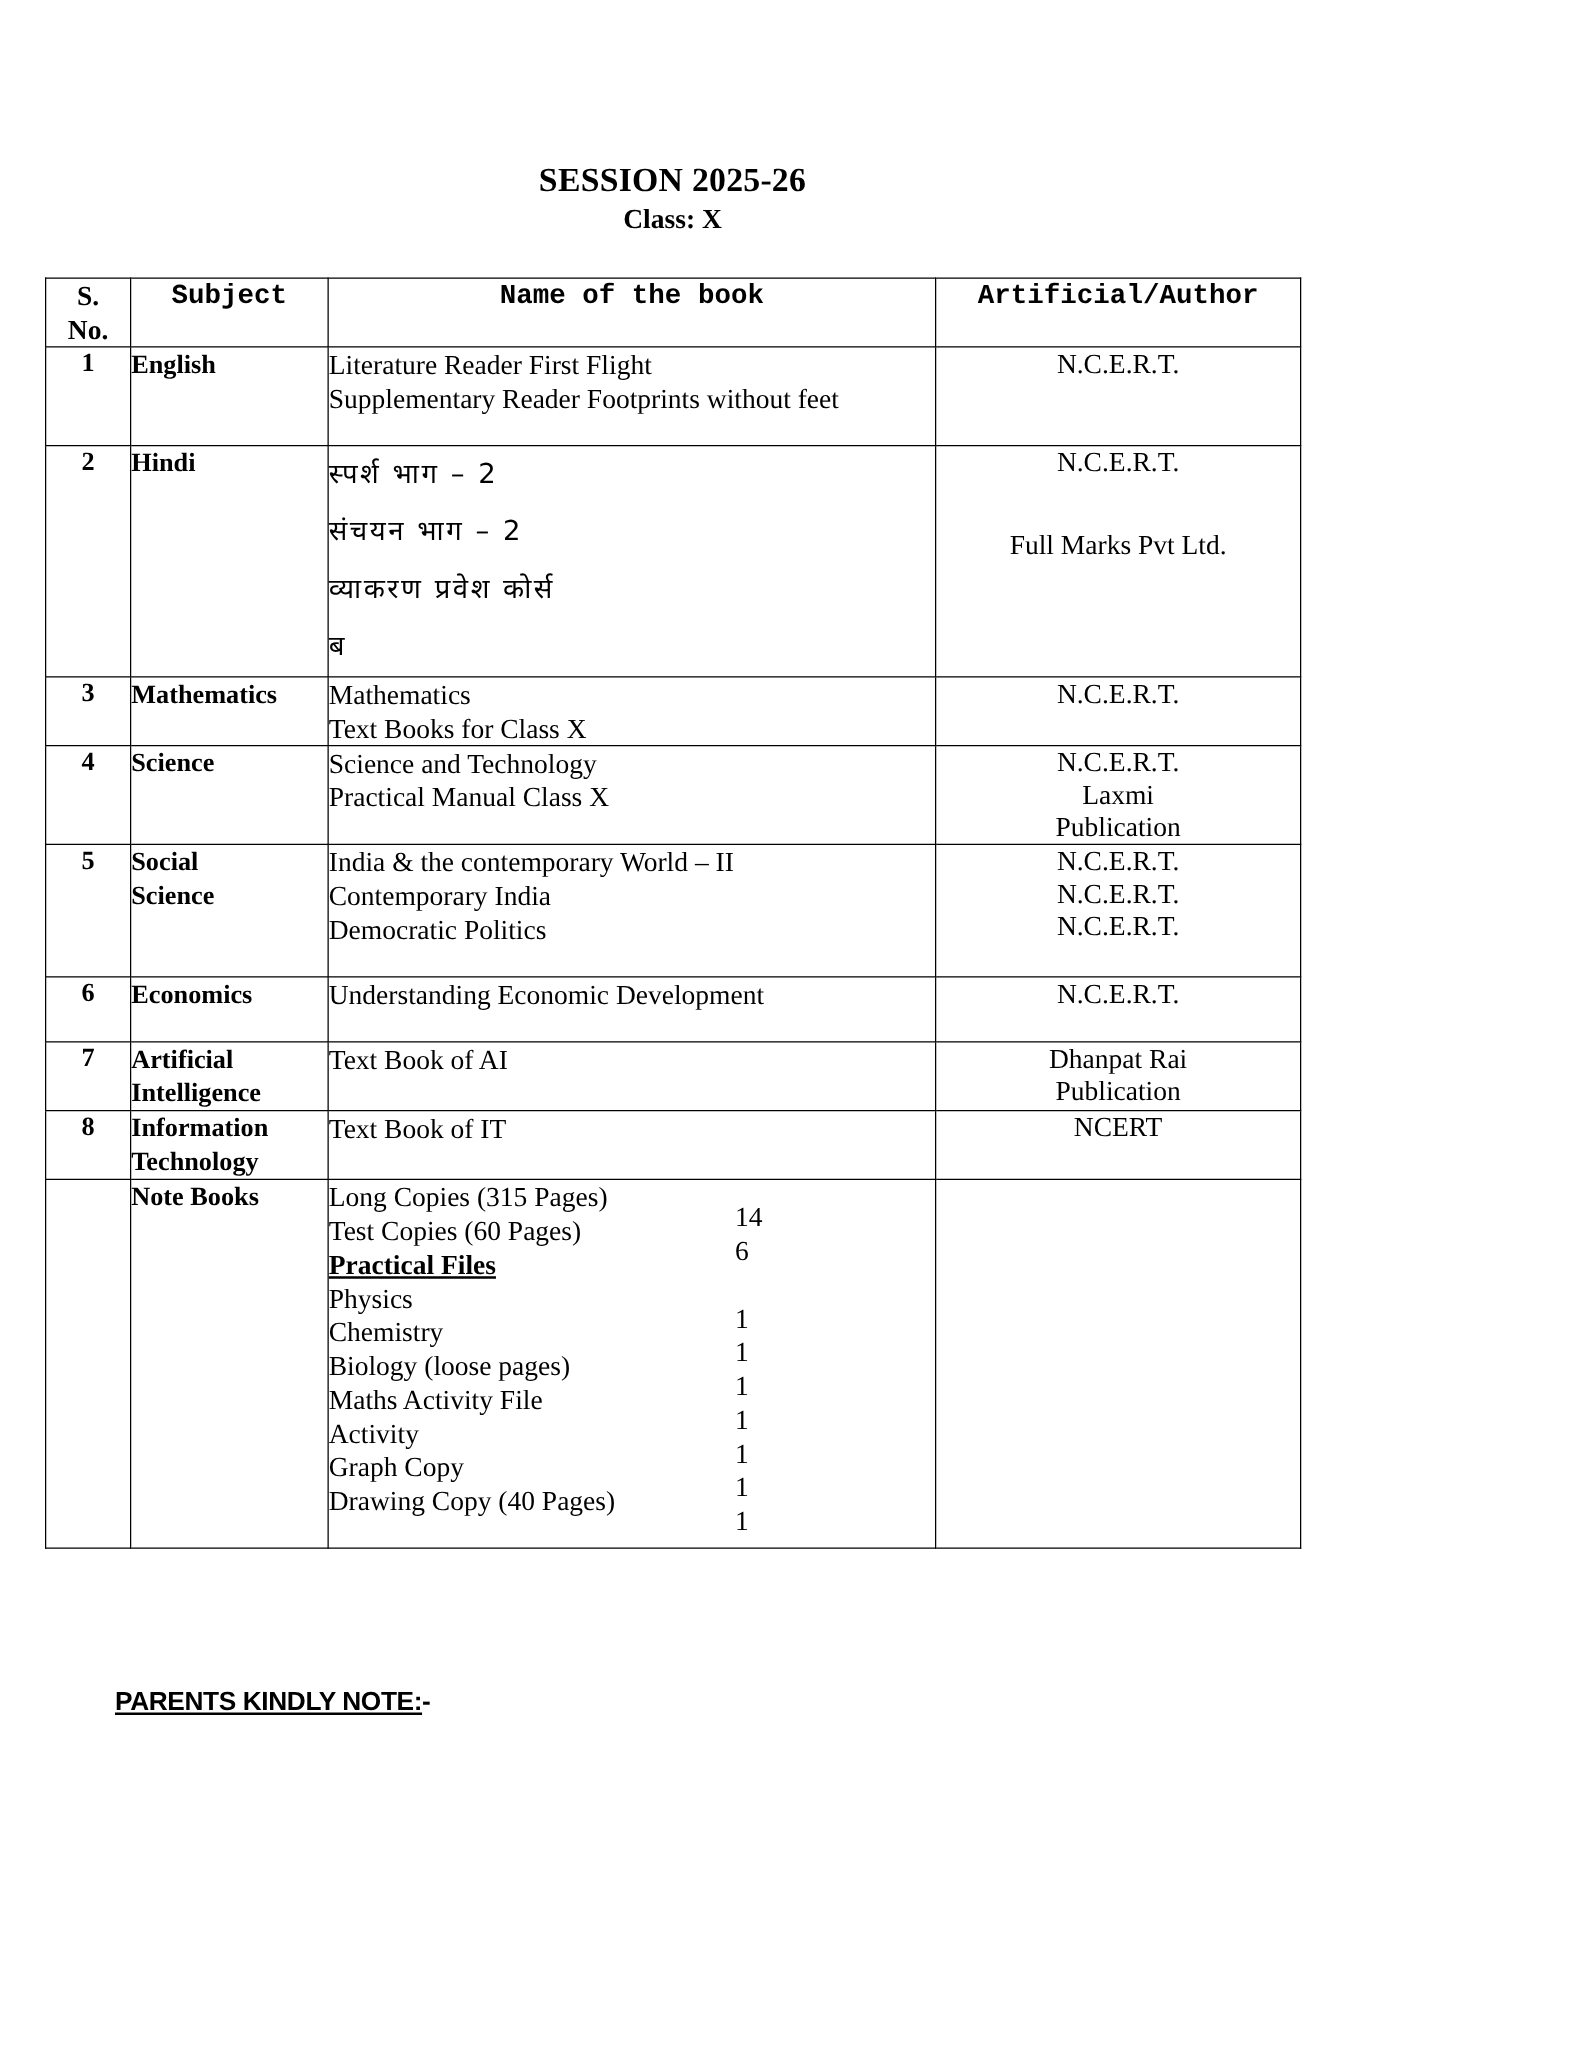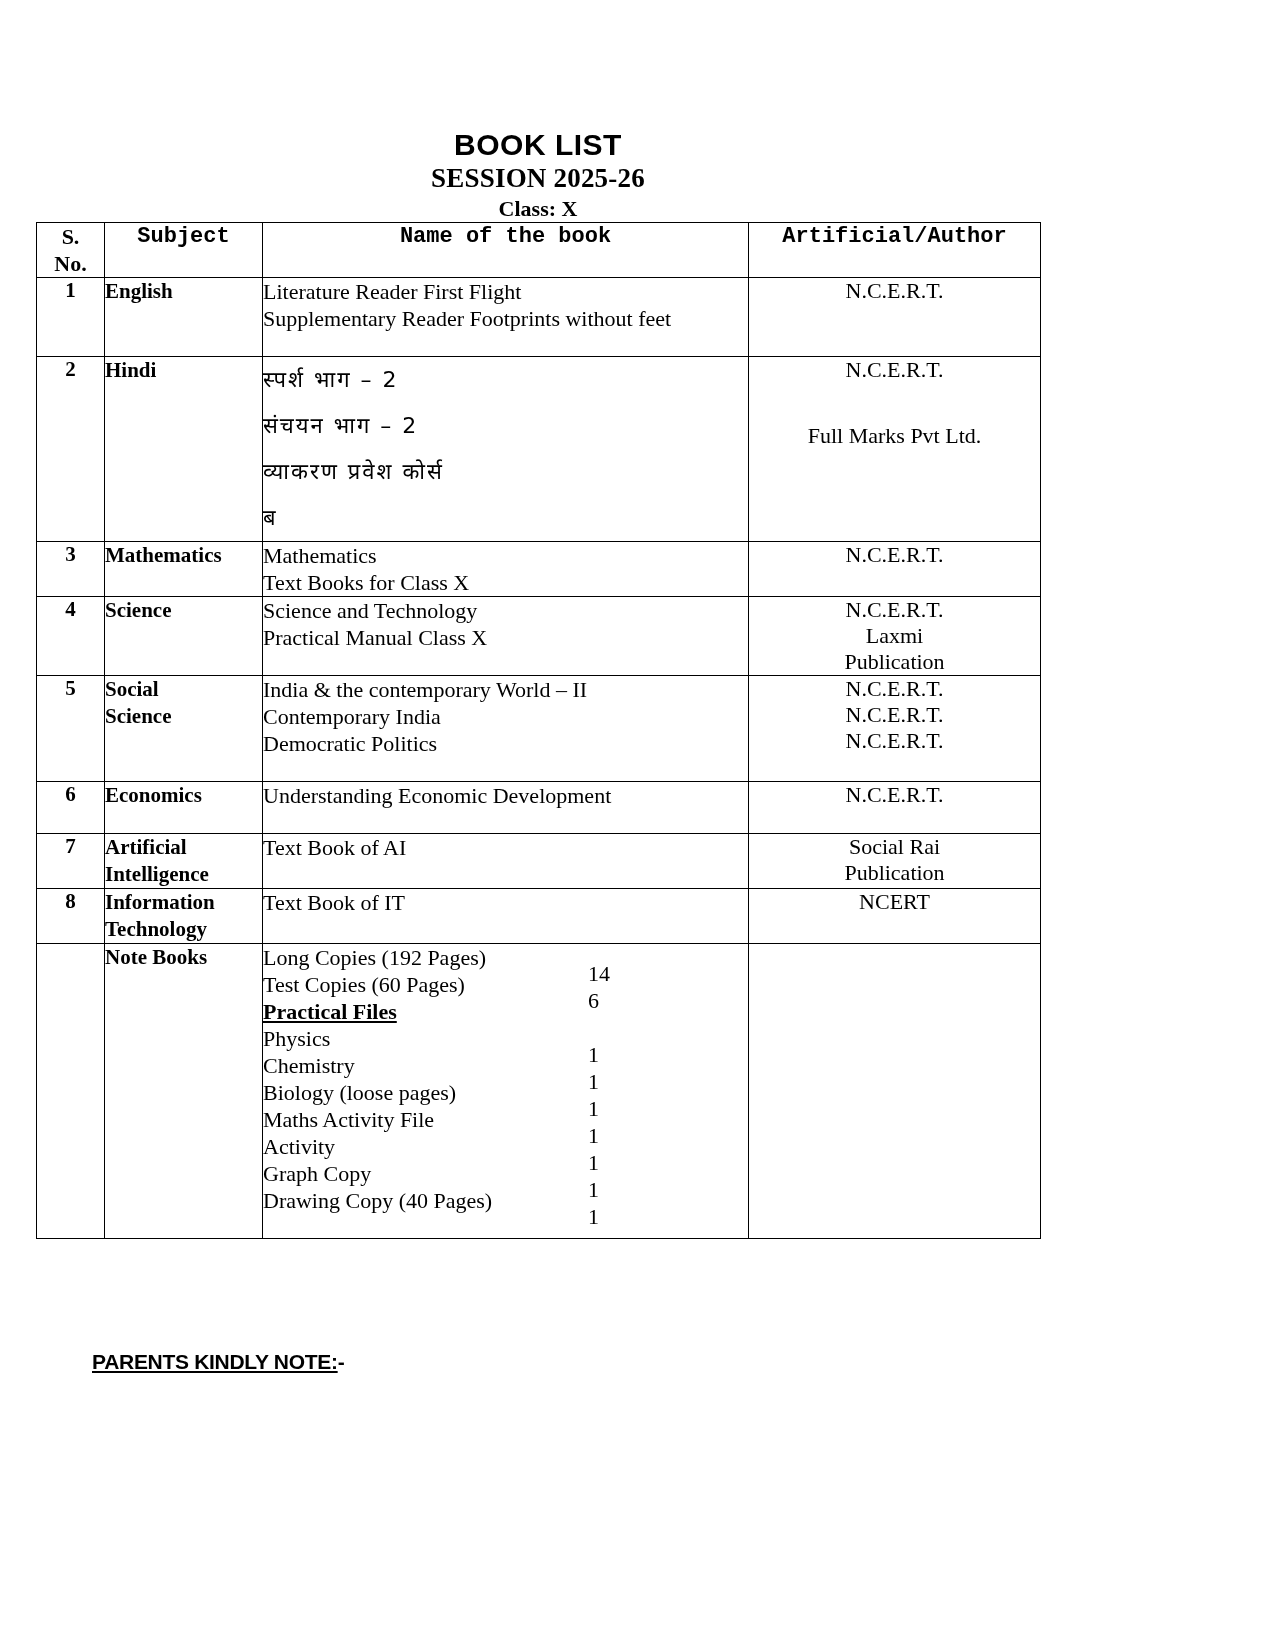--- a/index.html
+++ b/index.html
@@ -187,21 +187,20 @@
     letter-spacing: -0.2px;
     margin-top: 6px;
   }
 </style>
 </head>
 <body>
 
 <div class="page">
 
   <div class="heading">
-    <div class="title-main">BOOK LIST</div>
     <div class="title-session">SESSION 2025-26</div>
     <div class="title-class">Class:  X</div>
   </div>
 
   <table class="booklist-table">
     <colgroup>
       <col class="col-sno">
         <col class="col-subj">
         <col class="col-book">
         <col class="col-pub">
@@ -308,21 +307,21 @@
       <tr>
         <td class="c-sno">7</td>
         <td class="c-subject">
           <div>Artificial</div>
           <div>Intelligence</div>
         </td>
         <td class="c-book">
           <div class="book-line">Text Book of AI</div>
         </td>
         <td class="c-pub">
-          <div>Social Rai</div>
+          <div>Dhanpat Rai</div>
           <div>Publication</div>
         </td>
       </tr>
 
       <tr>
         <td class="c-sno">8</td>
         <td class="c-subject">
           <div>Information</div>
           <div>Technology</div>
         </td>
@@ -332,21 +331,21 @@
         <td class="c-pub">
           <div>NCERT</div>
         </td>
       </tr>
 
       <tr>
         <td class="c-sno"></td>
         <td class="c-subject">Note Books</td>
         <td class="notebooks-list">
           <span class="nb-row">
-            <span class="nb-label">Long Copies (192 Pages)</span>
+            <span class="nb-label">Long Copies (315 Pages)</span>
             <span class="nb-qty">14</span>
           </span>
           <span class="nb-row">
             <span class="nb-label">Test Copies (60 Pages)</span>
             <span class="nb-qty">6</span>
           </span>
           <span class="nb-subhead">Practical Files</span>
           <span class="nb-row">
             <span class="nb-label">Physics</span>
             <span class="nb-qty">1</span>

